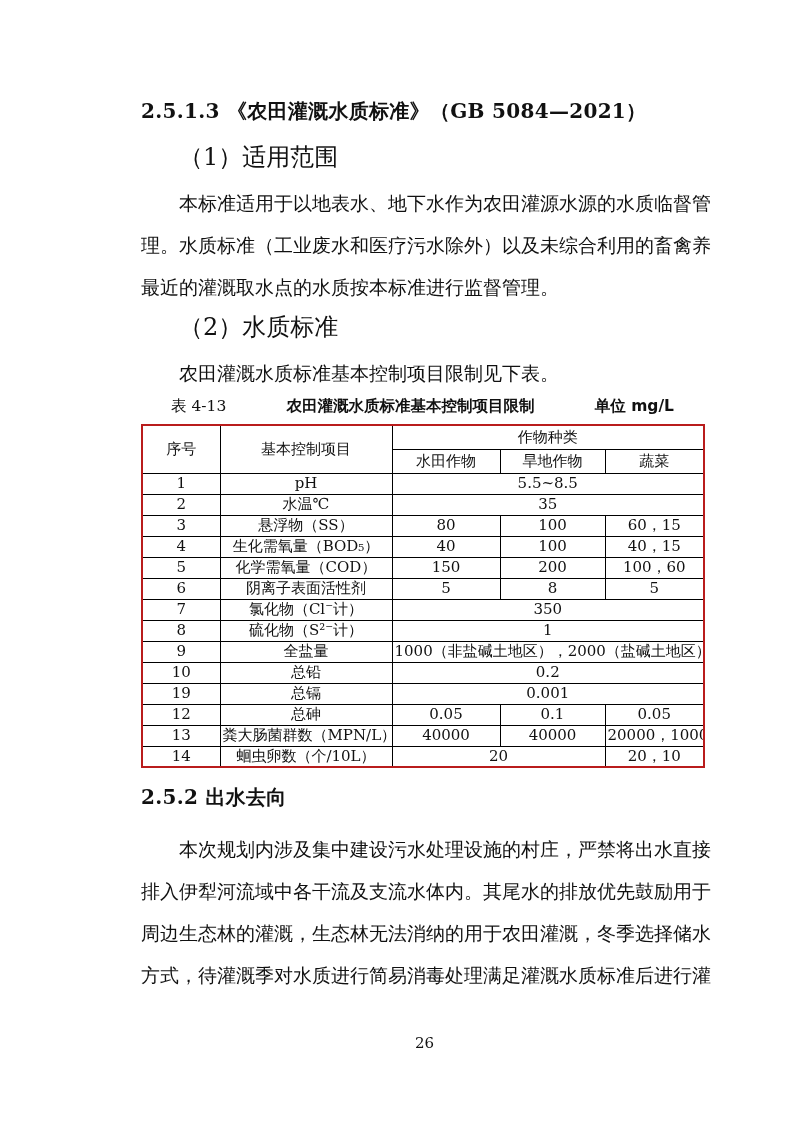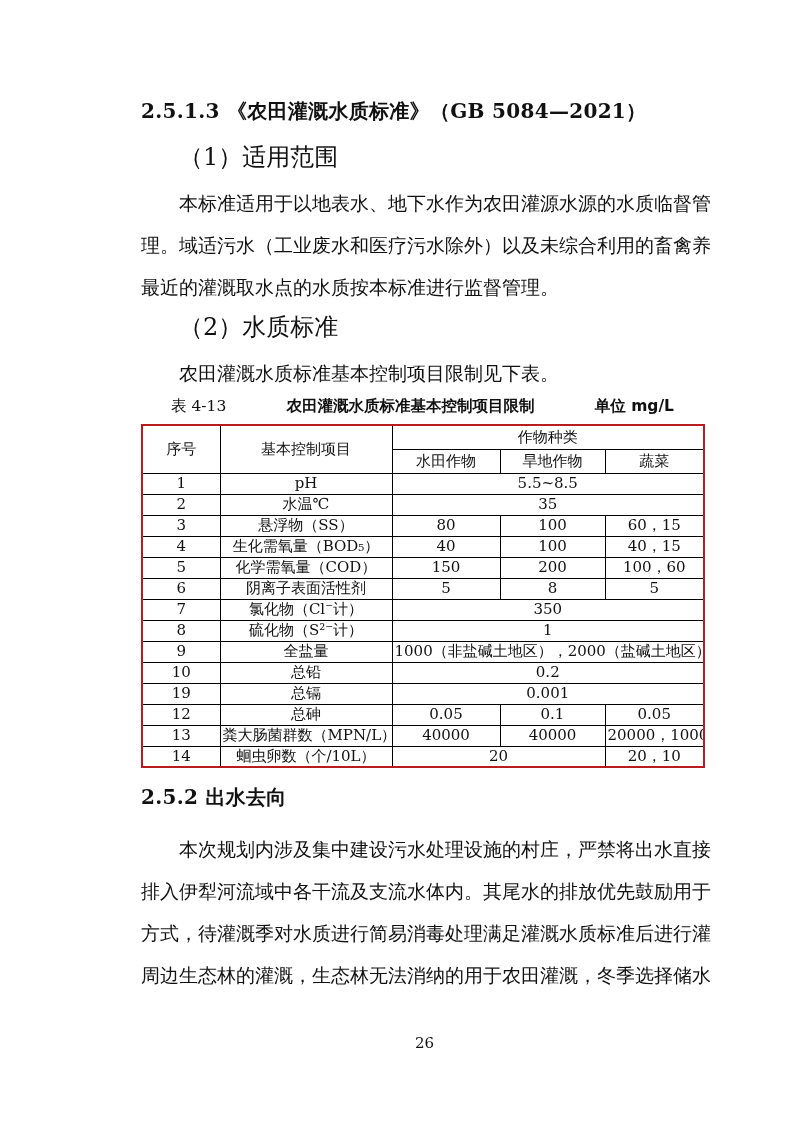--- a/index.html
+++ b/index.html
@@ -101,21 +101,21 @@
 
 <div class="page">
   <div class="content">
 
     <div class="h-main">2.5.1.3 《农田灌溉水质标准》（GB 5084—2021）</div>
 
     <div class="sub-heading">（1）适用范围</div>
 
     <div class="para">
       <span class="line indent">本标准适用于以地表水、地下水作为农田灌源水源的水质临督管</span>
-      <span class="line">理。域适污水（工业废水和医疗污水除外）以及未综合利用的畜禽养</span>
+      <span class="line">理。水质标准（工业废水和医疗污水除外）以及未综合利用的畜禽养</span>
       <span class="line">最近的灌溉取水点的水质按本标准进行监督管理。</span>
     </div>
 
     <div class="sub-heading">（2）水质标准</div>
 
     <div class="table-intro">农田灌溉水质标准基本控制项目限制见下表。</div>
 
     <div class="tbl-caption">
       <span class="cap-label">表 4-13</span>
       <span class="cap-title">农田灌溉水质标准基本控制项目限制</span>
@@ -227,21 +227,21 @@
           <td>20，10</td>
         </tr>
       </tbody>
     </table>
 
     <div class="section2">
       <div class="h-main">2.5.2 出水去向</div>
       <div class="para">
         <span class="line indent">本次规划内涉及集中建设污水处理设施的村庄，严禁将出水直接</span>
         <span class="line">排入伊犁河流域中各干流及支流水体内。其尾水的排放优先鼓励用于</span>
+        <span class="line">周边生态林的灌溉，生态林无法消纳的用于农田灌溉，冬季选择储水</span>
         <span class="line">方式，待灌溉季对水质进行简易消毒处理满足灌溉水质标准后进行灌</span>
-        <span class="line">周边生态林的灌溉，生态林无法消纳的用于农田灌溉，冬季选择储水</span>
       </div>
     </div>
 
   </div>
 
   <div class="page-number">26</div>
 </div>
 
 </body></html>

